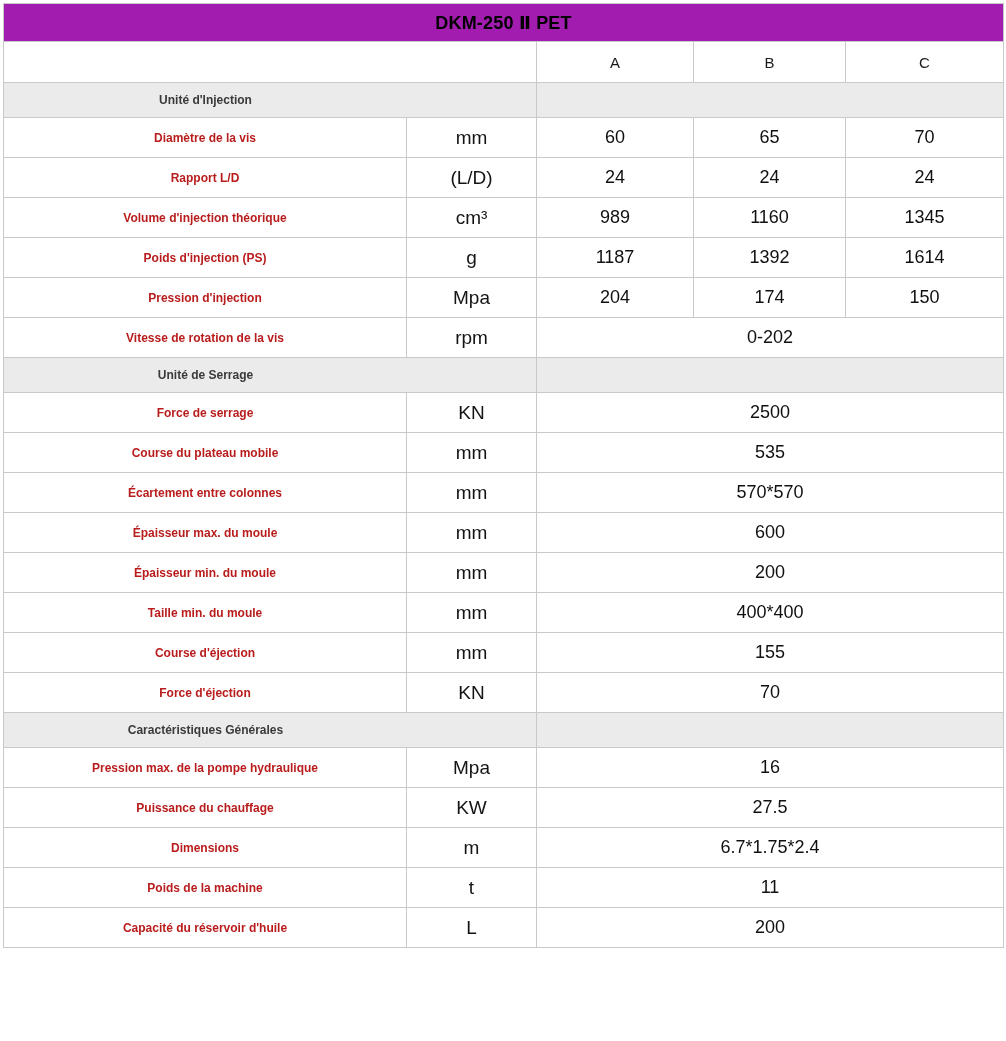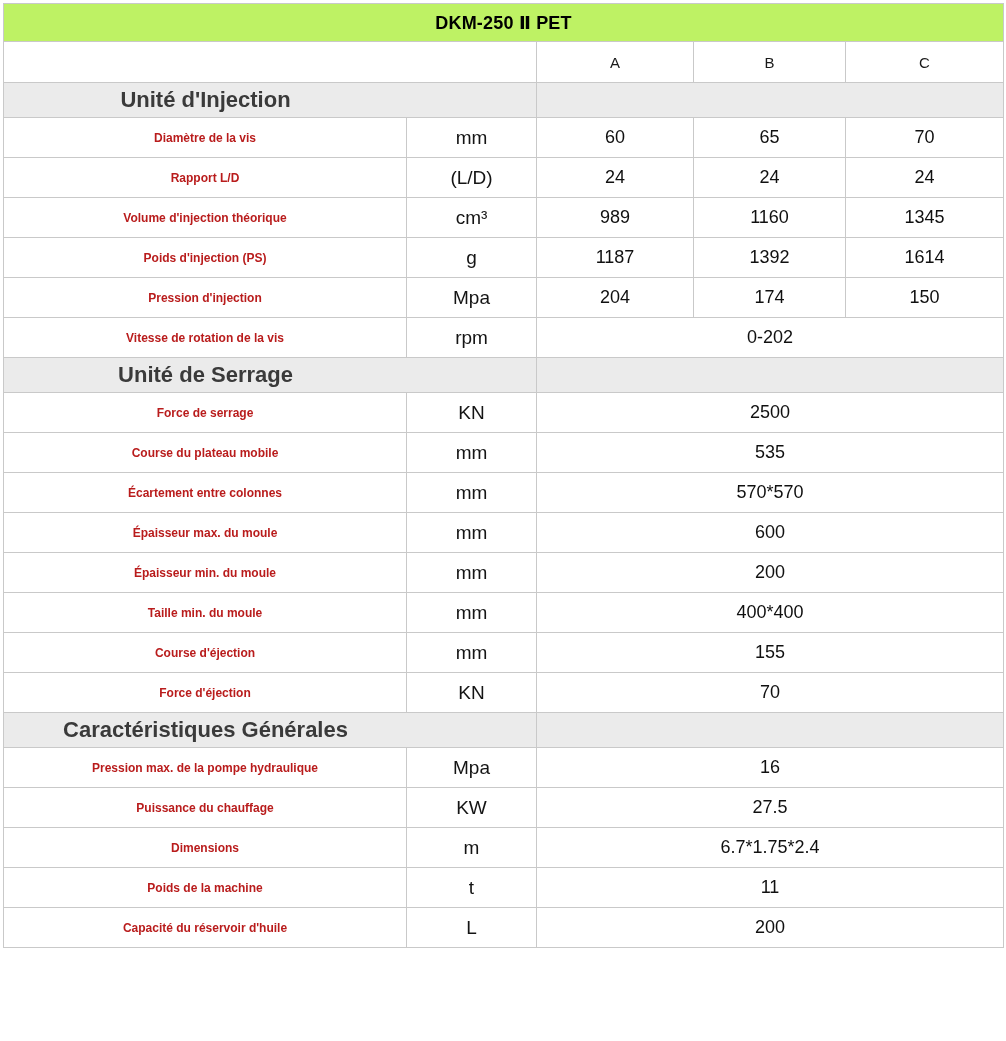--- a/index.html
+++ b/index.html
@@ -20,21 +20,21 @@
   table.spec td {
     border: 1px solid #c9c9c9;
     padding: 0;
     text-align: center;
     vertical-align: middle;
     overflow: hidden;
   }
   
   tr.title-row td {
     height: 37px;
-    background: #bef264;
+    background: #a21caf;
     border: 1px solid #c9c9c9;
     font-size: 18px;
     font-weight: bold;
     color: #000000;
     letter-spacing: 0.2px;
   }
   
   tr.colhead-row td {
     height: 40px;
     font-size: 15px;
@@ -42,21 +42,21 @@
     background: #ffffff;
   }
   
   tr.section-row td {
     height: 34px;
     background: #ebebeb;
   }
   tr.section-row .section-title {
     width: 403px;
     text-align: center;
-    font-size: 22px;
+    font-size: 12px;
     font-weight: bold;
     color: #3a3a3a;
   }
   
   tr.data-row td {
     height: 39px;
     background: #ffffff;
   }
   td.label-cell {
     font-size: 12px;

